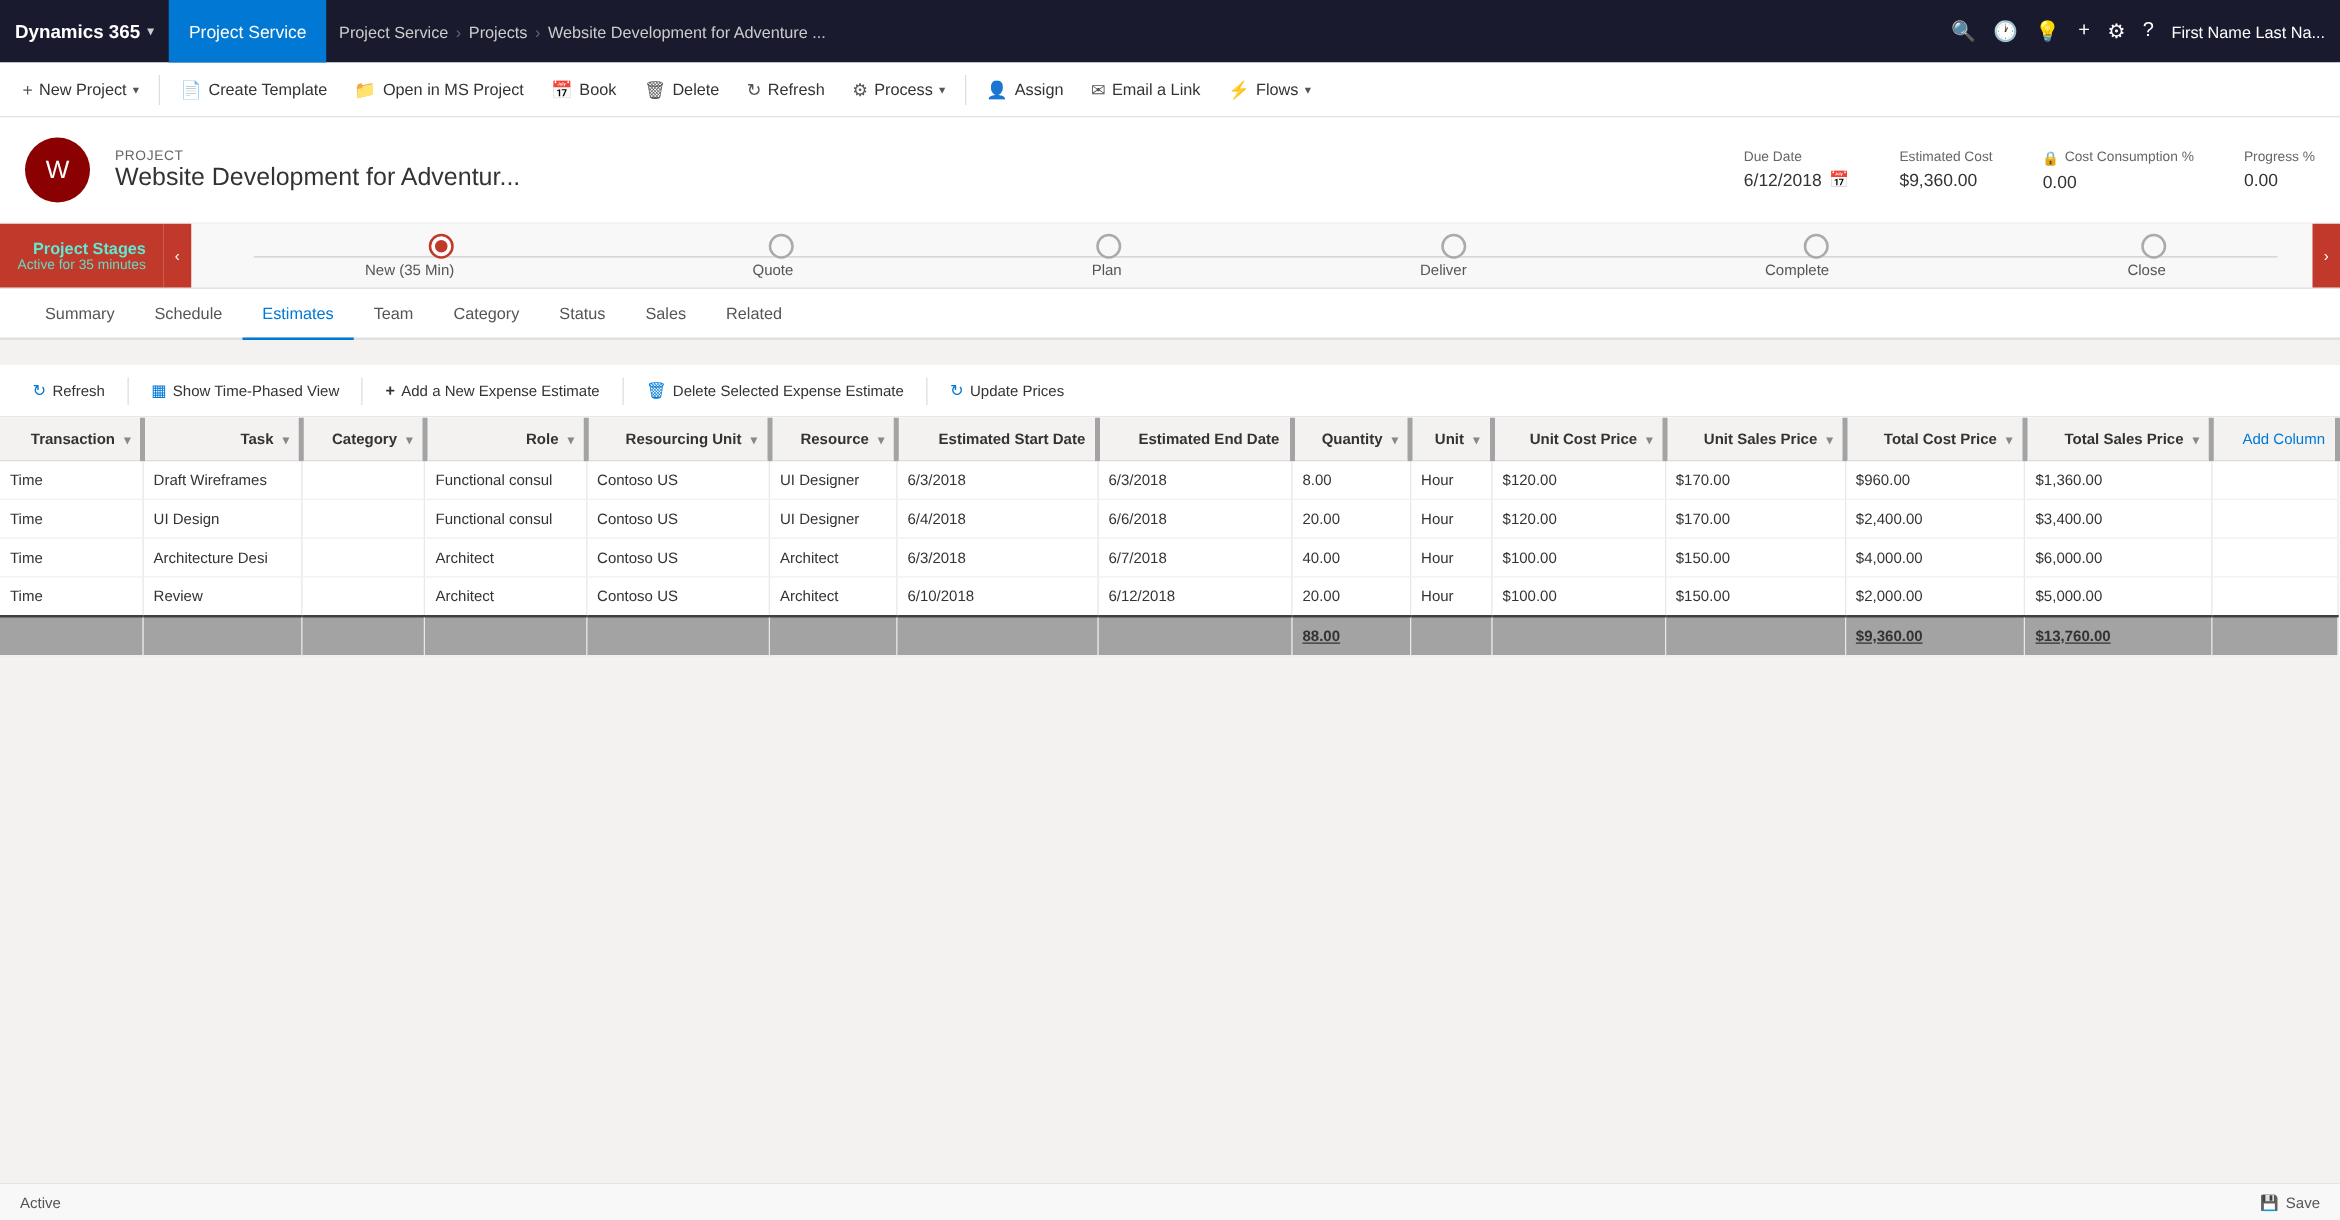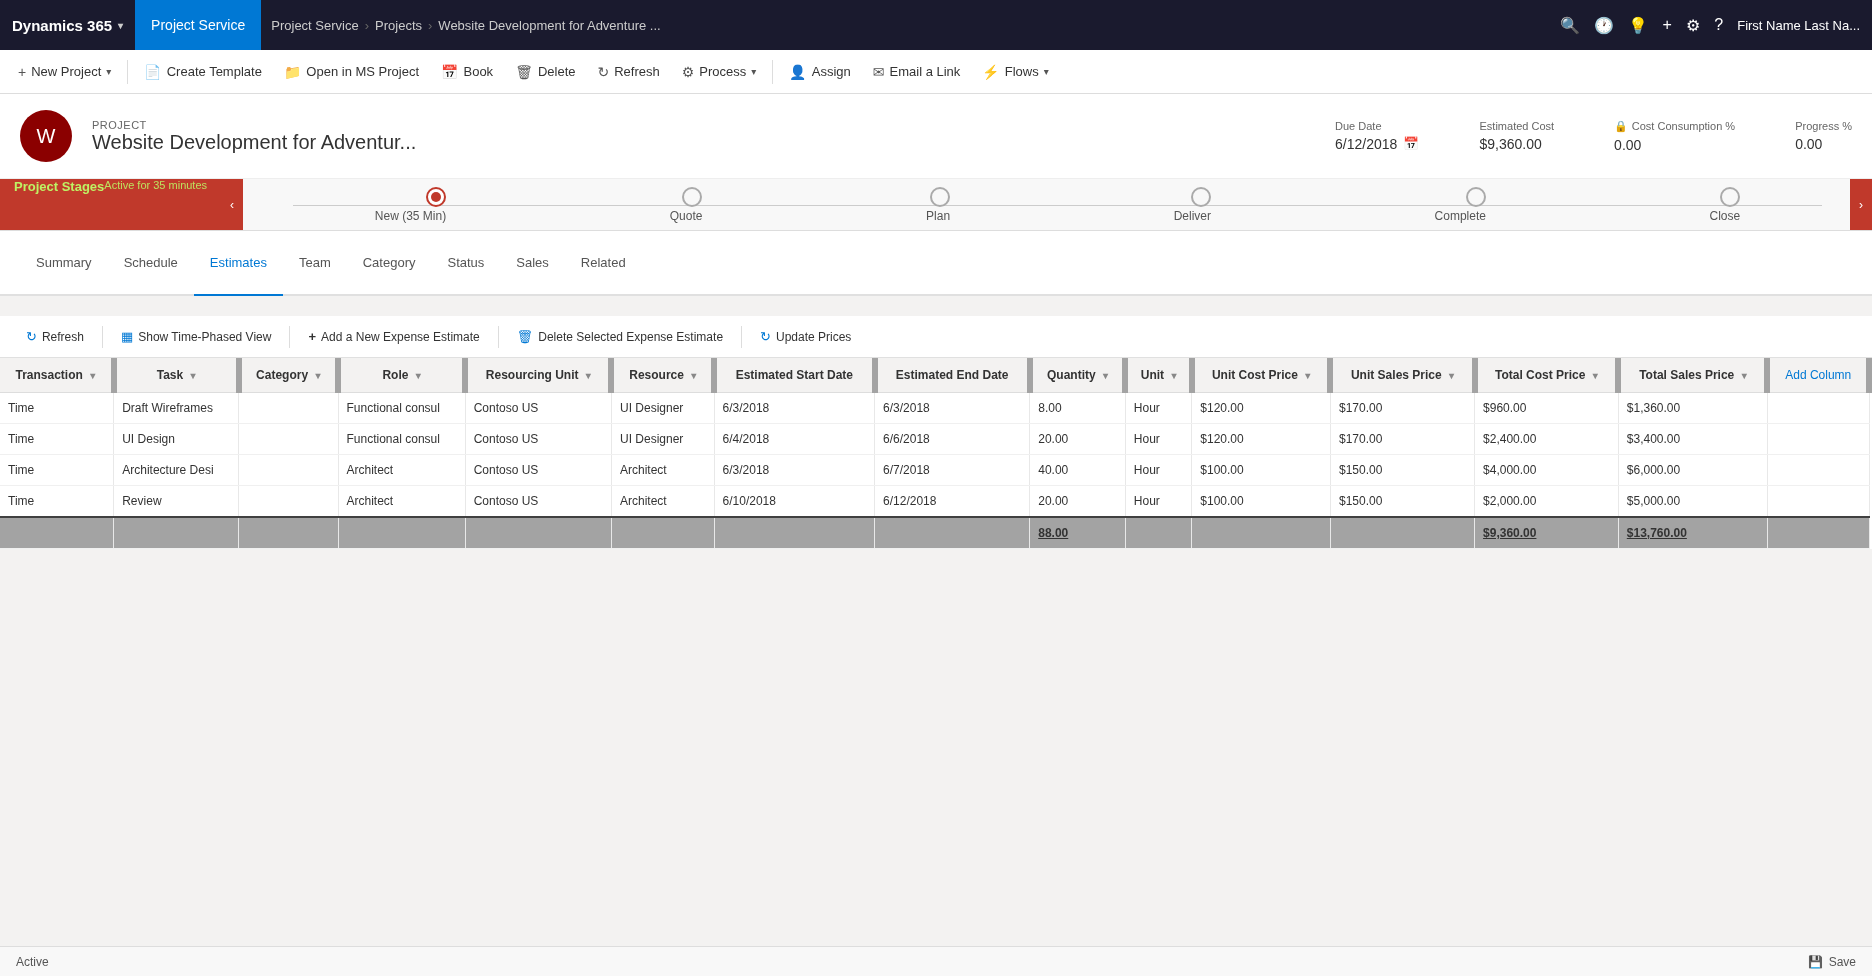--- a/index.html
+++ b/index.html
@@ -105,47 +105,48 @@
       border-radius: 50%;
       background: #8B0000;
       display: flex; align-items: center; justify-content: center;
       color: #fff; font-size: 20px;
     }
     .project-info { flex: 1; }
     .project-label { font-size: 11px; color: #666; text-transform: uppercase; letter-spacing: 0.5px; }
     .project-name { font-size: 20px; font-weight: 400; color: #333; }
     .project-meta {
       display: flex;
-      gap: 60px;
+      gap: 40px;
       margin-left: auto;
     }
     .meta-item { display: flex; flex-direction: column; gap: 4px; }
     .meta-label { font-size: 11px; color: #666; display: flex; align-items: center; gap: 4px; }
     .meta-value { font-size: 14px; color: #333; display: flex; align-items: center; gap: 6px; }
     .meta-value .cal-icon { color: #666; font-size: 13px; }
 
     
     .stage-bar {
       background: #f8f8f8;
       border-bottom: 1px solid #ddd;
       display: flex;
       align-items: center;
       height: 52px;
       position: relative;
     }
     .stage-label-box {
       background: #c0392b;
-      color: #bef264;
+      color: #5eead4;
       padding: 0 14px;
       height: 100%;
       display: flex;
-      flex-direction: row;
+      flex-direction: column;
       justify-content: center;
       font-size: 12px;
       min-width: 130px;
+      align-items: flex-end;
     }
     .stage-label-box .stage-title { font-weight: 600; font-size: 13px; }
     .stage-label-box .stage-sub { font-size: 11px; opacity: 0.9; }
     .stage-nav-left, .stage-nav-right {
       background: #c0392b;
       color: #fff;
       border: none;
       width: 22px;
       height: 100%;
       cursor: pointer;
@@ -206,21 +207,21 @@
 
     
     .tabs-bar {
       background: #fff;
       border-bottom: 2px solid #e0e0e0;
       display: flex;
       padding: 0 20px;
       gap: 0;
     }
     .tab {
-      padding: 24px 16px;
+      padding: 12px 16px;
       font-size: 13px;
       color: #555;
       cursor: pointer;
       border-bottom: 2px solid transparent;
       margin-bottom: -2px;
     }
     .tab.active { color: #0078d4; border-bottom: 2px solid #0078d4; font-weight: 500; }
 
     
     .est-toolbar {
@@ -257,24 +258,24 @@
       width: 100%;
       border-collapse: collapse;
       font-size: 12px;
     }
     thead tr {
       background: #f3f2f1;
       border-bottom: 1px solid #ddd;
     }
     th {
       padding: 10px 8px;
-      text-align: center;
+      text-align: right;
       font-weight: 600;
       color: #333;
-      border-right: 6px solid #a3a3a3;
+      border-right: 4px solid #a3a3a3;
       white-space: nowrap;
       font-size: 12px;
     }
     th .sort-icon { color: #888; font-size: 10px; margin-left: 4px; }
     td {
       padding: 8px 8px;
       border-right: 1px solid #e8e8e8;
       border-bottom: 1px solid #f0f0f0;
       color: #333;
       white-space: nowrap;

